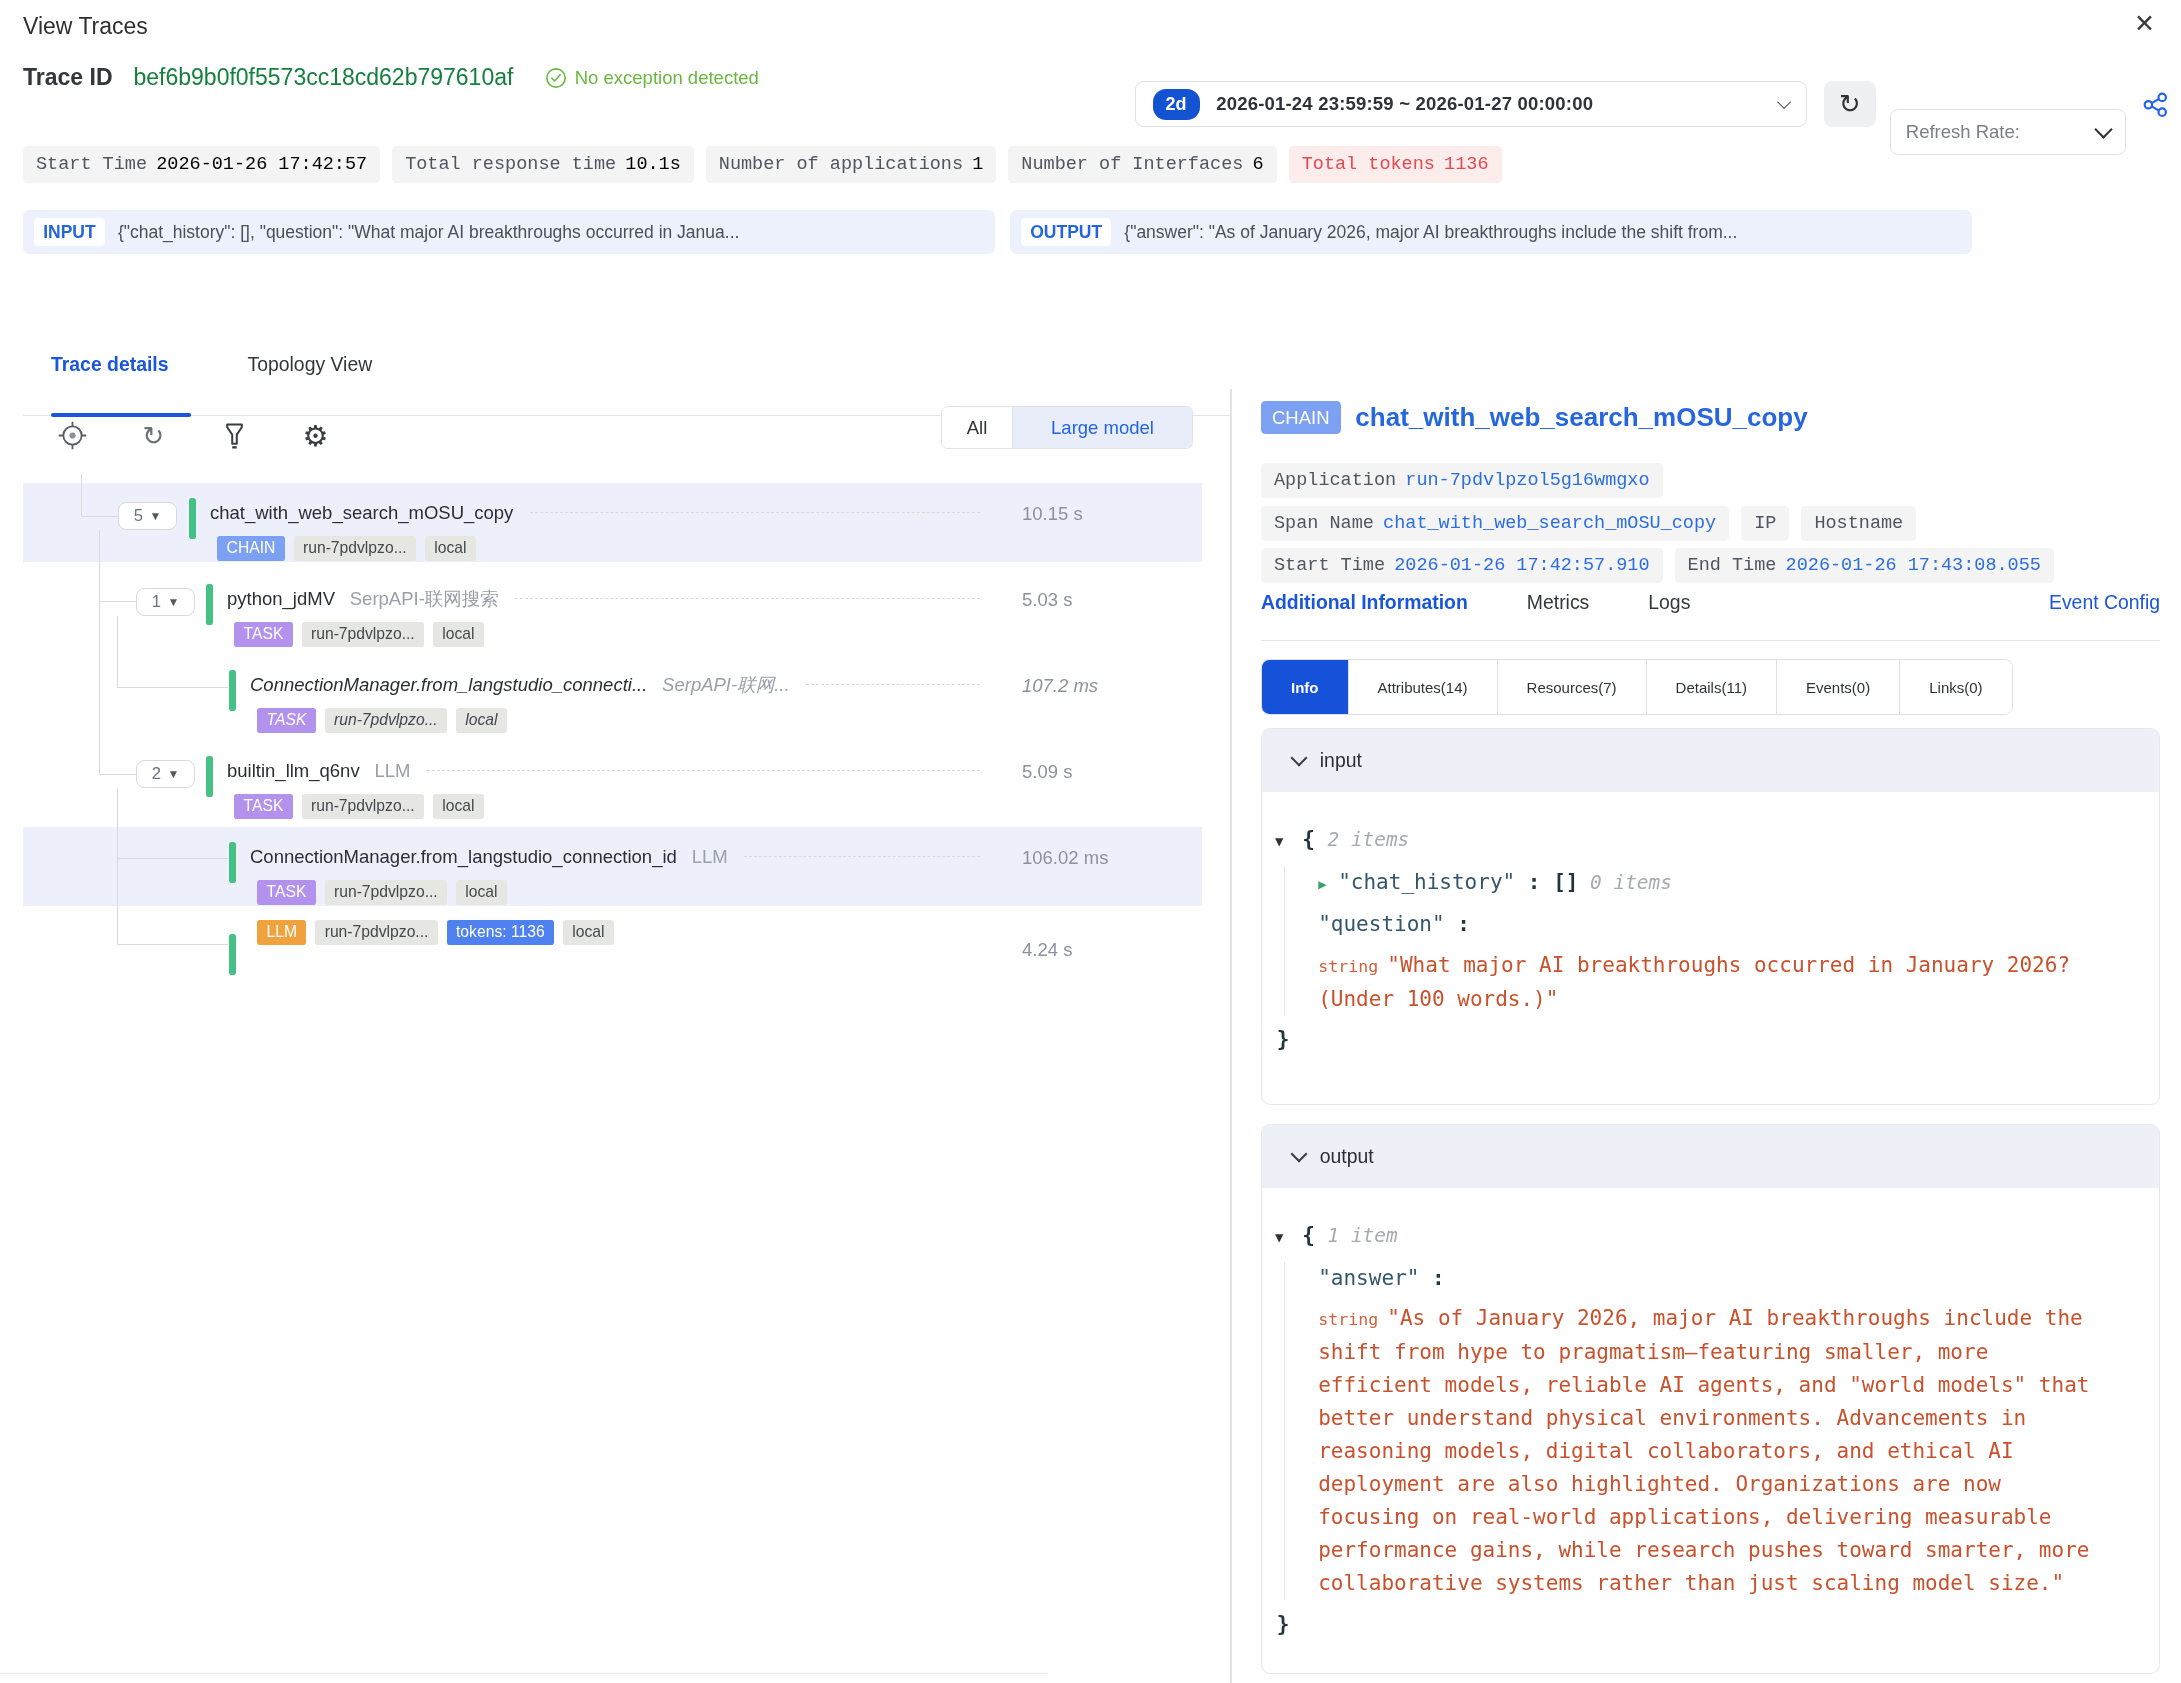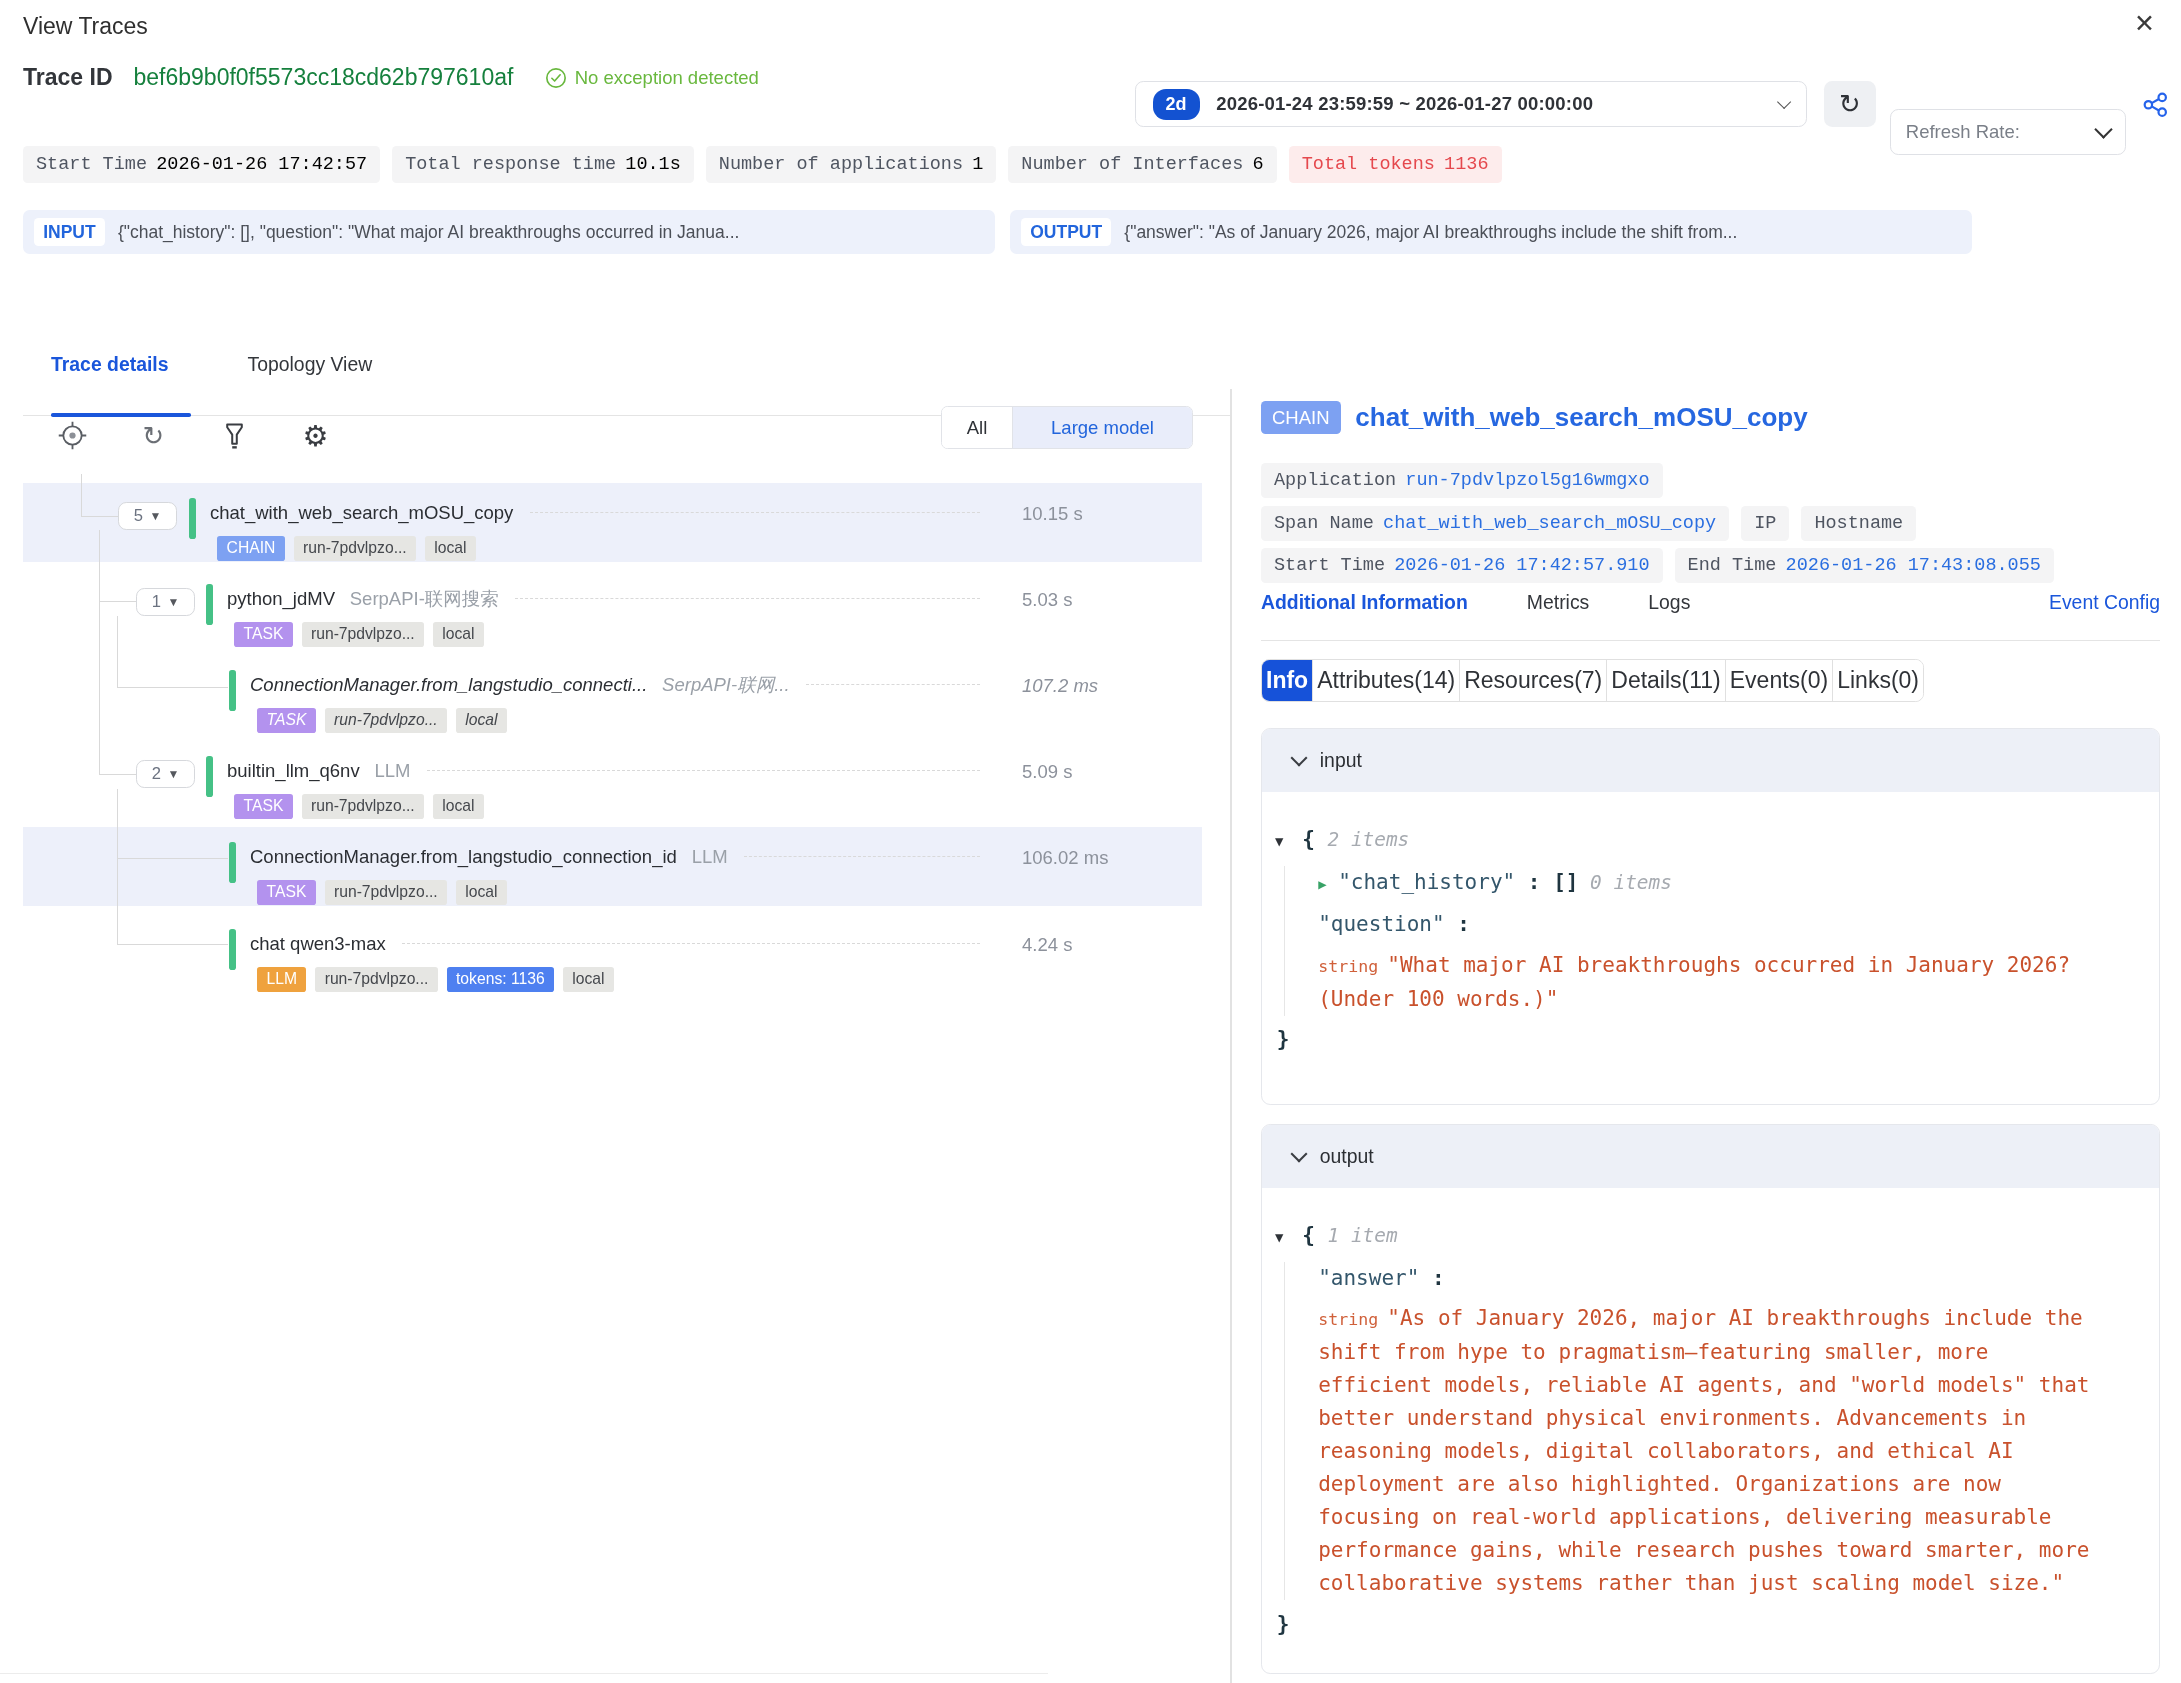--- a/index.html
+++ b/index.html
@@ -84,21 +84,21 @@
   .rp-pills{left:1261px;display:flex;gap:12px;}
   .rp-pills .pill{height:35px;font-size:18.5px;}
   .pill .pv.blue{color:#2a6ee0;}
   .rp-tabs{left:1261px;top:591px;width:899px;display:flex;align-items:flex-start;gap:59px;
            border-bottom:0.9px solid #e4e4e4;padding-bottom:26px;box-sizing:border-box;}
   .rtab{font-size:19.4px;color:#33363b;cursor:pointer;}
   .rtab.active{color:#1a56db;font-weight:700;}
   .rtab.link{margin-left:auto;color:#1a56db;font-weight:500;}
   .rp-tabline{left:1261px;top:675px;width:233px;height:3.7px;background:#1a56db;border-radius:1.8px;}
   .subtabs{left:1261px;top:659px;display:flex;border:0.9px solid #e0e0e0;border-radius:8.3px;overflow:hidden;background:#fff;}
-  .stab{font-size:23px;color:#2f3237;padding:0 4px;height:41px;display:flex;align-items:center;
+  .stab{font-size:15px;color:#2f3237;padding:0 29px;height:54px;display:flex;align-items:center;
         border-right:0.9px solid #e0e0e0;cursor:pointer;background:#fff;}
   .stab:last-child{border-right:none;}
   .stab.active{background:#1652d9;color:#fff;font-weight:600;}
   
   .jcard{left:1261px;width:899px;border:0.9px solid #e5e7ec;border-radius:9.2px;box-sizing:border-box;background:#fff;overflow:hidden;}
   .jcard-head{height:63px;background:#edf0f7;display:flex;align-items:center;gap:14.8px;padding:0 31px;cursor:pointer;}
   .jchev{width:10px;height:10px;border-right:2.3px solid #3a3d42;border-bottom:2.3px solid #3a3d42;transform:rotate(45deg);margin-top:-4.6px;}
   .jcard-title{font-size:19.4px;color:#2b2e33;}
   .jbody{padding:24px 18.5px 18.5px 9.2px;}
   .jline{font-family:"DejaVu Sans Mono",monospace;font-size:21px;line-height:33px;margin:7.4px 0;color:#333;}
@@ -315,24 +315,20 @@
           <span class="badge task">TASK</span>
           <span class="badge tag">run-7pdvlpzo...</span>
           <span class="badge tag">local</span>
         </div>
         <span class="dur">106.02 ms</span>
       </div>
     </div>
     <div class="abs trace-row" style="top: 914px;">
       <div class="row-inner" style="padding-left: 227px;">
         <span class="tbar" style="left: 206px;"></span>
-        <div class="nline">
-          <span class="nname">chat qwen3-max</span>
-          <span class="ndash"></span>
-        </div>
         <div class="bline" style="padding-left: 7.4px;">
           <span class="badge llm">LLM</span>
           <span class="badge tag">run-7pdvlpzo...</span>
           <span class="badge tokens">tokens: 1136</span>
           <span class="badge tag">local</span>
         </div>
         <span class="dur">4.24 s</span>
       </div>
     </div>
   </div>

